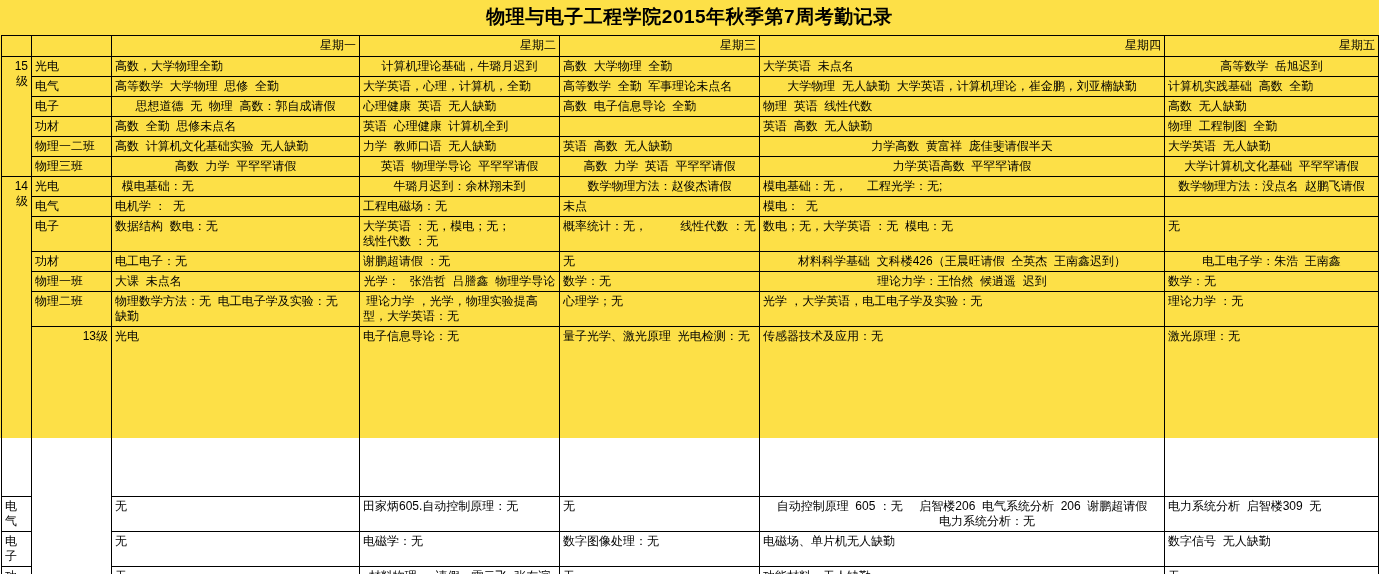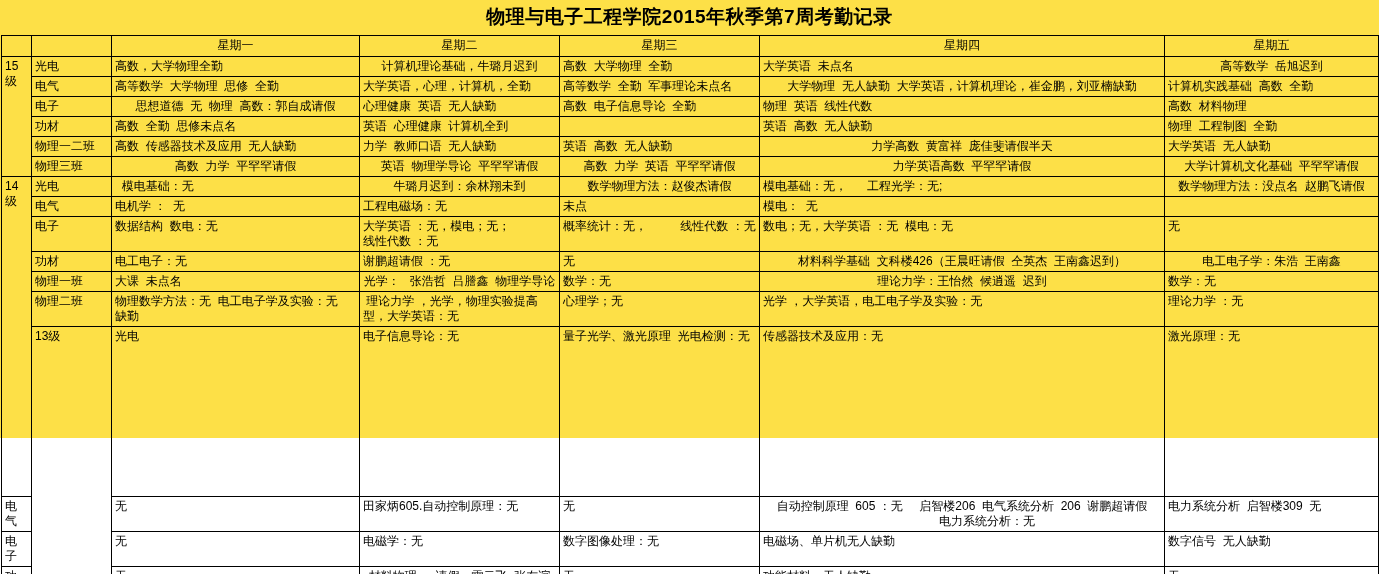--- a/index.html
+++ b/index.html
@@ -37,32 +37,32 @@
     border: 1px solid #000000;
     vertical-align: top;
     font-size: 12px;
     line-height: 15px;
     color: #000000;
     padding: 2px 3px 2px 3px;
     word-break: break-all;
   }
   td.grade {
     width: 28px;
-    text-align: left;
+    text-align: right;
     vertical-align: top;
     font-size: 12px;
     padding-left: 1px;
     padding-right: 1px;
   }
   td.subject {
     width: 66px;
     font-size: 12px;
   }
   td.dayhead {
-    text-align: center;
+    text-align: right;
     font-weight: normal;
     font-size: 12px;
     height: 16px;
     padding-left: 42px;
   }
   td.blank-head {
     border: 1px solid #000;
   }
   .red {
     color: #ff0000;
@@ -164,21 +164,21 @@
           <td class="black">
             <span class="cellcontent">心理健康  英语  无人缺勤</span>
           </td>
           <td class="black">
             <span class="cellcontent">高数  电子信息导论  全勤</span>
           </td>
           <td class="black">
             <span class="cellcontent">物理  英语  线性代数</span>
           </td>
           <td class="black">
-            <span class="cellcontent">高数  材料物理</span>
+            <span class="cellcontent">高数  无人缺勤</span>
           </td>
         </tr>
         <tr>
           <td class="subject">
             <span class="cellcontent">功材</span>
           </td>
           <td class="black">
             <span class="cellcontent">高数  全勤  思修未点名</span>
           </td>
           <td class="black">
@@ -192,21 +192,21 @@
           </td>
           <td class="black">
             <span class="cellcontent">物理  工程制图  全勤</span>
           </td>
         </tr>
         <tr>
           <td class="subject">
             <span class="cellcontent">物理一二班</span>
           </td>
           <td class="black">
-            <span class="cellcontent">高数  传感器技术及应用  无人缺勤</span>
+            <span class="cellcontent">高数  计算机文化基础实验  无人缺勤</span>
           </td>
           <td class="black">
             <span class="cellcontent">力学  教师口语  无人缺勤</span>
           </td>
           <td class="black">
             <span class="cellcontent">英语  高数  无人缺勤</span>
           </td>
           <td class="red">
             <span class="cellcontent">力学高数  黄富祥  庞佳斐请假半天</span>
           </td>

